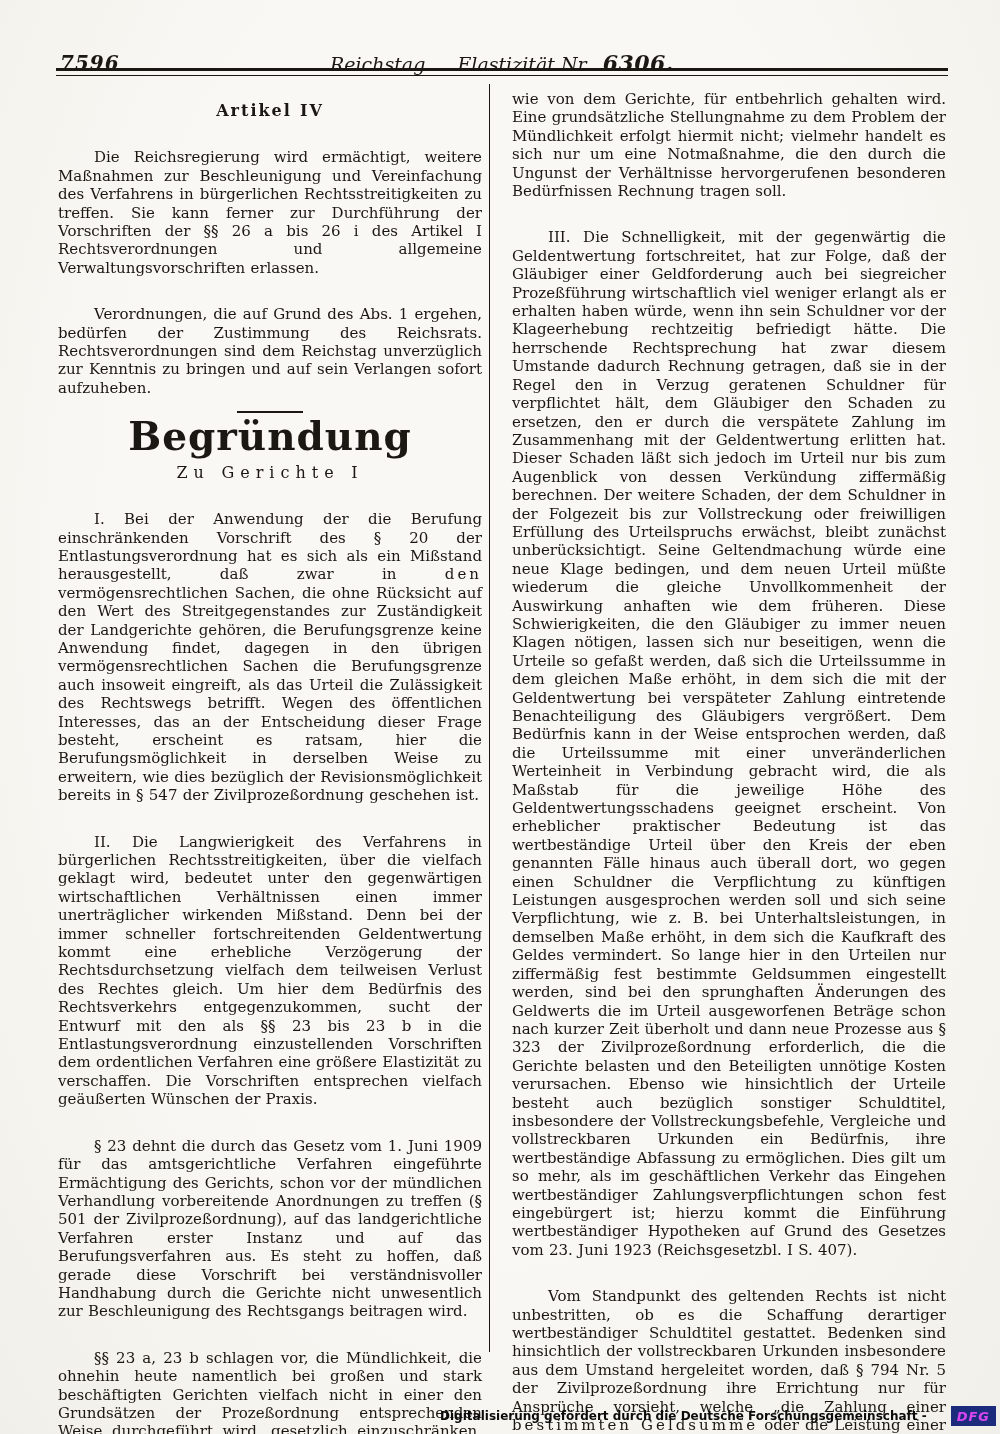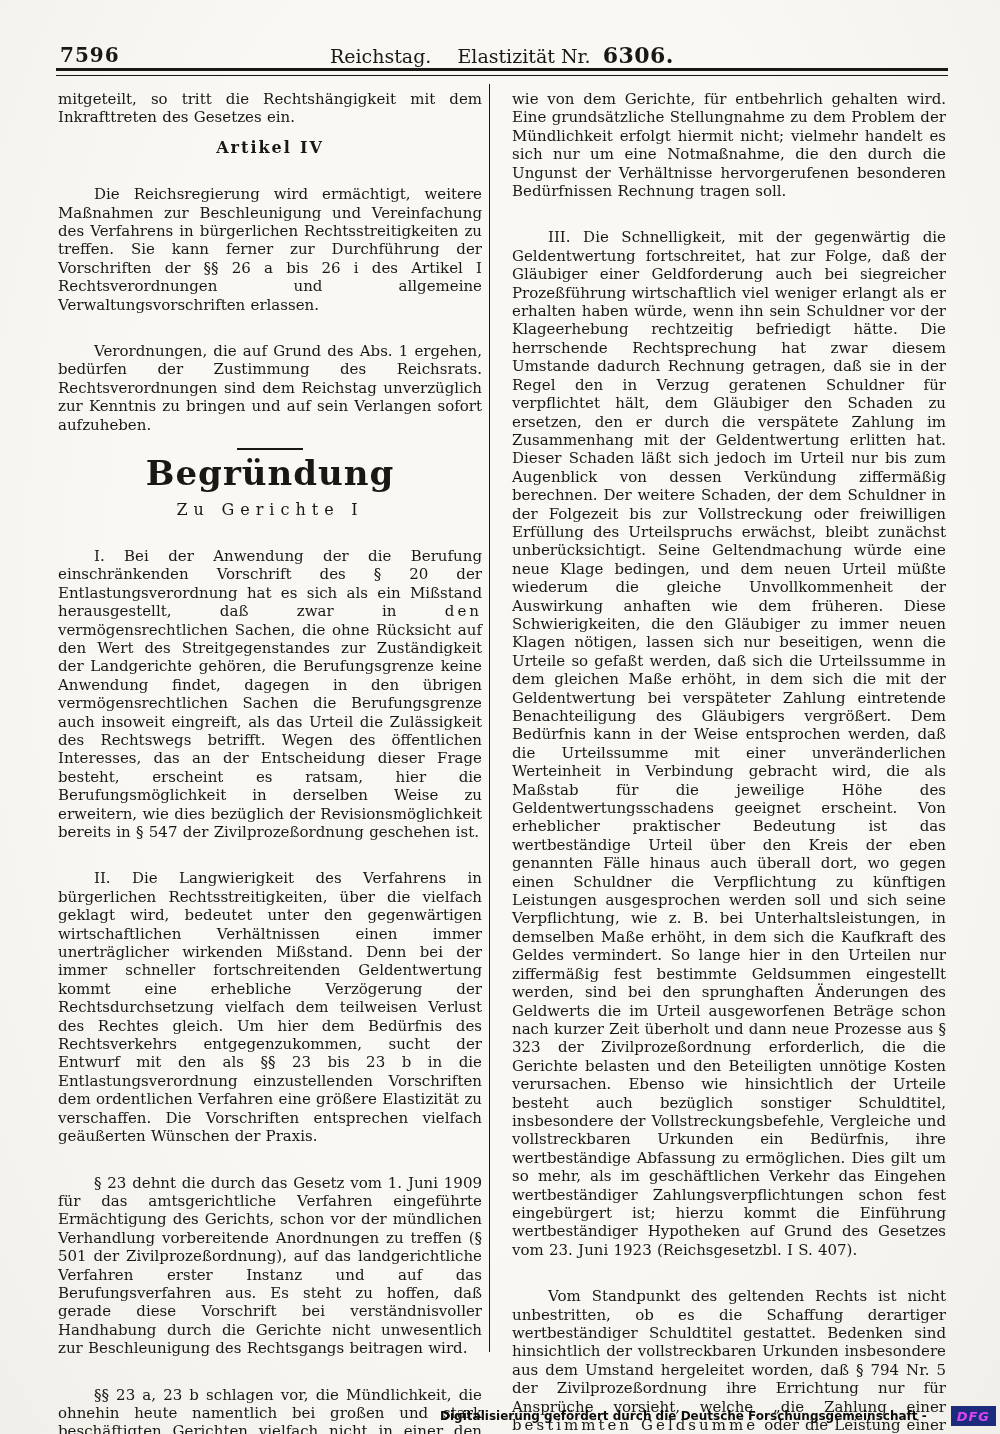--- a/index.html
+++ b/index.html
@@ -9,21 +9,21 @@
     position:relative;
     width:1000px; height:1434px;
     margin:0 auto;
     background: radial-gradient(ellipse at 50% 40%, var(--paper,#f9f8f4) 55%, #f1efe9 100%);
     color: var(--ink,#1b1712);
     font-family:"DejaVu Serif", serif;
     overflow:hidden;
   }
 
   
-  .header-row { position:absolute; top:42px; left:58px; right:54px; height:26px; }
+  .header-row { position:absolute; top:50px; left:58px; right:54px; height:26px;font-style:italic; }
   .page-number {
     position:absolute; left:2px; top:1px;
     font-size:20px; font-weight:bold; letter-spacing:1px;
   }
   .masthead {
     position:absolute; left:0; right:0; top:0;
     text-align:center; font-size:19px; white-space:nowrap;
   }
   .masthead .masthead-body { margin-right:20px; }
   .masthead .piece-label { margin-right:6px; }
@@ -56,21 +56,21 @@
   .para.indent { text-indent:36px;margin-top:28px; }
   .para.fill-last { text-align-last:justify; }
 
   .art-heading {
     text-align:center; text-align-last:center;
     font-size:16px; font-weight:bold; letter-spacing:2px;
     margin:12px 0 10px 0; text-indent:0;
   }
   .main-title {
     text-align:center; text-align-last:center;
-    font-size:34px; font-weight:bold; letter-spacing:1px;
+    font-size:39px; font-weight:bold; letter-spacing:1px;
     margin:14px 0 18px 0;
   }
   .sub-heading {
     text-align:center; text-align-last:center;
     font-size:16px; font-weight:normal; letter-spacing:6px;
     margin:0 0 10px 0;
   }
   .sep-rule {
     width:66px; height:0;
     border-top:2px solid var(--ink,#1b1712);
@@ -105,21 +105,20 @@
       <span class="masthead-body">Reichstag.</span>
       <span class="piece-label">Elastizität Nr.</span>
       <span class="piece-number">6306.</span>
     </span>
   </div>
 
   <div class="double-rule"></div>
   <div class="col-divider"></div>
 
   <div class="column left">
-      <p class="para">mitgeteilt, so tritt die Rechtshängigkeit mit dem Inkrafttreten des Gesetzes ein.</p>
       <h3 class="art-heading">Artikel IV</h3>
       <p class="para indent">Die Reichsregierung wird ermächtigt, weitere Maßnahmen zur Beschleunigung und Vereinfachung des Verfahrens in bürgerlichen Rechtsstreitigkeiten zu treffen. Sie kann ferner zur Durchführung der Vorschriften der §§ 26 a bis 26 i des Artikel I Rechtsverordnungen und allgemeine Verwaltungsvorschriften erlassen.</p>
       <p class="para indent">Verordnungen, die auf Grund des Abs. 1 ergehen, bedürfen der Zustimmung des Reichsrats. Rechtsverordnungen sind dem Reichstag unverzüglich zur Kenntnis zu bringen und auf sein Verlangen sofort aufzuheben.</p>
       <div class="sep-rule"></div>
       <h2 class="main-title">Begründung</h2>
       <h4 class="sub-heading">Zu Gerichte I</h4>
       <p class="para indent"><span class="">I. Bei der Anwendung der die Berufung einschränkenden Vorschrift des § 20 der Entlastungsverordnung hat es sich als ein Mißstand herausgestellt, daß zwar in </span><span class="spaced">den</span><span class=""> vermögensrechtlichen Sachen, die ohne Rücksicht auf den Wert des Streitgegenstandes zur Zuständigkeit der Landgerichte gehören, die Berufungsgrenze keine Anwendung findet, dagegen in den übrigen vermögensrechtlichen Sachen die Berufungsgrenze auch insoweit eingreift, als das Urteil die Zulässigkeit des Rechtswegs betrifft. Wegen des öffentlichen Interesses, das an der Entscheidung dieser Frage besteht, erscheint es ratsam, hier die Berufungsmöglichkeit in derselben Weise zu erweitern, wie dies bezüglich der Revisionsmöglichkeit bereits in § 547 der Zivilprozeßordnung geschehen ist.</span></p>
       <p class="para indent">II. Die Langwierigkeit des Verfahrens in bürgerlichen Rechtsstreitigkeiten, über die vielfach geklagt wird, bedeutet unter den gegenwärtigen wirtschaftlichen Verhältnissen einen immer unerträglicher wirkenden Mißstand. Denn bei der immer schneller fortschreitenden Geldentwertung kommt eine erhebliche Verzögerung der Rechtsdurchsetzung vielfach dem teilweisen Verlust des Rechtes gleich. Um hier dem Bedürfnis des Rechtsverkehrs entgegenzukommen, sucht der Entwurf mit den als §§ 23 bis 23 b in die Entlastungsverordnung einzustellenden Vorschriften dem ordentlichen Verfahren eine größere Elastizität zu verschaffen. Die Vorschriften entsprechen vielfach geäußerten Wünschen der Praxis.</p>
       <p class="para indent">§ 23 dehnt die durch das Gesetz vom 1. Juni 1909 für das amtsgerichtliche Verfahren eingeführte Ermächtigung des Gerichts, schon vor der mündlichen Verhandlung vorbereitende Anordnungen zu treffen (§ 501 der Zivilprozeßordnung), auf das landgerichtliche Verfahren erster Instanz und auf das Berufungsverfahren aus. Es steht zu hoffen, daß gerade diese Vorschrift bei verständnisvoller Handhabung durch die Gerichte nicht unwesentlich zur Beschleunigung des Rechtsgangs beitragen wird.</p>
       <p class="para indent fill-last">§§ 23 a, 23 b schlagen vor, die Mündlichkeit, die ohnehin heute namentlich bei großen und stark beschäftigten Gerichten vielfach nicht in einer den Grundsätzen der Prozeßordnung entsprechenden Weise durchgeführt wird, gesetzlich einzuschränken. Die obligatorische Mündlichkeit soll in eine fakultative in dem Sinne abgeschwächt werden, daß die mündliche Verhandlung zwar auch künftig die Regel bilden soll, daß von ihr aber abzusehen ist, wenn sie von sämtlichen Prozeßbeteiligten, von den Parteien</p>

